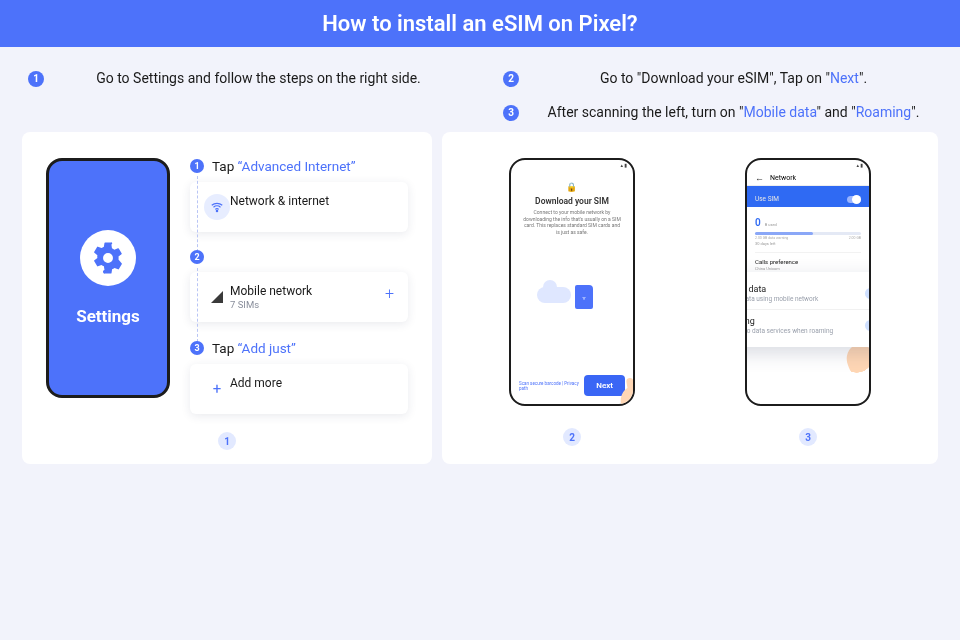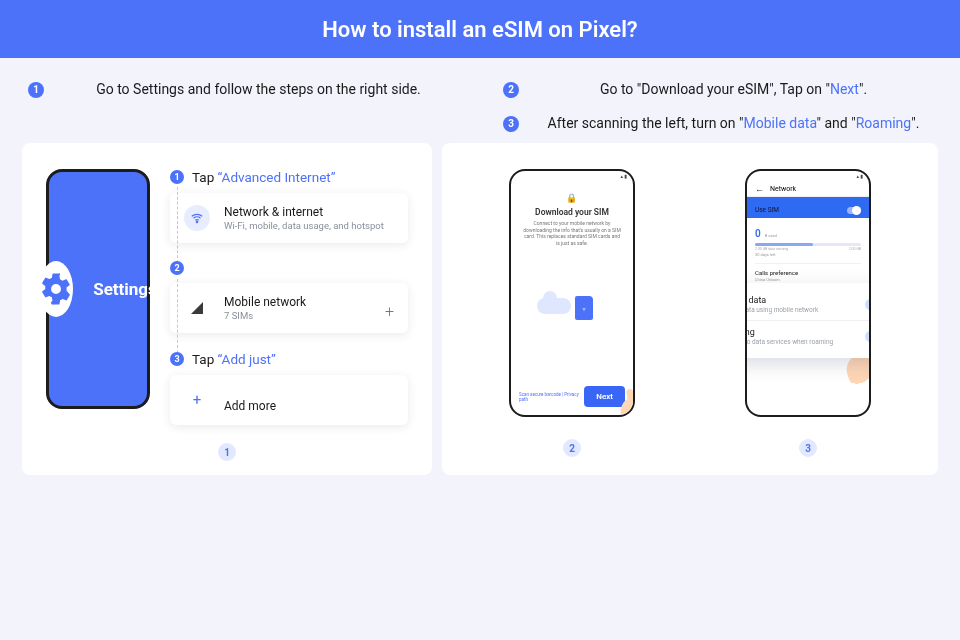--- a/index.html
+++ b/index.html
@@ -1,48 +1,48 @@
 <!DOCTYPE html>
 <html><head>
 <meta charset="utf-8">
 <style>
   * { box-sizing: border-box; margin: 0; padding: 0; }
   body { font-family: -apple-system, BlinkMacSystemFont, "Segoe UI", Roboto, Arial, sans-serif; background: #f2f3fb; width: 960px; height: 640px; overflow: hidden; }
 
-  .header { background: #4d72fa; height: 58px; display: flex; align-items: center; justify-content: center; }
+  .header { background: #4d72fa; height: 47px; display: flex; align-items: center; justify-content: center; }
   .header h1 { color: #fff; font-size: 22px; font-weight: 600; }
 
   .instructions { display: flex; padding: 22px 22px 10px 28px; gap: 40px; }
   .instructions .left, .instructions .right { flex: 1; }
   .instructions .right { display: flex; flex-direction: column; gap: 14px; }
 
   .step-line { display: flex; align-items: flex-start; gap: 10px; font-size: 14px; color: #1a1a1a; line-height: 1.4; }
   .step-line .dot { flex: none; width: 16px; height: 16px; border-radius: 50%; background: #4d72fa; color: #fff; font-size: 10px; font-weight: 700; display: flex; align-items: center; justify-content: center; margin-top: 2px; }
   .step-line .txt { flex: 1; text-align: center; }
   .step-line .hl { color: #4d72fa; }
 
   .panels { display: flex; gap: 10px; padding: 0 22px; }
   .panel { background: #fff; border-radius: 8px; padding: 26px 24px 22px 24px; position: relative; }
   .panel-a { width: 410px; display: flex; gap: 20px; }
   .panel-b { flex: 1; display: flex; gap: 24px; justify-content: center; }
 
   
-  .phone-settings { flex: none; width: 104px; height: 240px; border: 3px solid #1c1c1c; border-radius: 16px; background: #4d72fa; display: flex; flex-direction: row; align-items: center; justify-content: center; gap: 20px; }
+  .phone-settings { flex: none; width: 124px; height: 240px; border: 3px solid #1c1c1c; border-radius: 16px; background: #4d72fa; display: flex; flex-direction: column; align-items: center; justify-content: center; gap: 20px; }
   .gear-circ { width: 56px; height: 56px; border-radius: 50%; background: #fff; display: flex; align-items: center; justify-content: center; }
   .phone-settings .lbl { color: #fff; font-weight: 700; font-size: 17px; }
 
   .substeps { flex: 1; display: flex; flex-direction: column; gap: 18px; position: relative; }
   .substep { position: relative; }
   .substep .hdr { display: flex; align-items: center; gap: 8px; font-size: 13.5px; color: #1a1a1a; margin-bottom: 8px; }
   .substep .n { width: 14px; height: 14px; border-radius: 50%; background: #4d72fa; color: #fff; font-size: 9px; font-weight: 700; display: flex; align-items: center; justify-content: center; flex: none; }
   .substep .hl { color: #4d72fa; }
   .dashed-line { position: absolute; left: 6.5px; top: 18px; bottom: -20px; border-left: 1.5px dashed #b9c5f5; }
   .substep:last-child .dashed-line { display: none; }
 
-  .card { background: #fff; border-radius: 6px; box-shadow: 0 2px 10px rgba(40,50,90,.10); padding: 12px 14px; display: flex; align-items: flex-end; gap: 14px; }
+  .card { background: #fff; border-radius: 6px; box-shadow: 0 2px 10px rgba(40,50,90,.10); padding: 12px 14px; display: flex; align-items: flex-start; }
   .card .ic { flex: none; width: 26px; height: 26px; border-radius: 50%; background: #e7edff; display: flex; align-items: center; justify-content: center; color: #4d72fa; }
   .card .ic.tri { background: transparent; }
   .card .txt .t { font-size: 12px; color: #1a1a1a; }
   .card .txt .s { font-size: 9.5px; color: #8a8f9c; margin-top: 1px; }
   .card .plus-right { margin-left: auto; color: #4d72fa; font-size: 16px; font-weight: 300; }
 
   
   .phone-b { position: relative; width: 126px; height: 248px; border: 2.5px solid #1c1c1c; border-radius: 16px; background: #fff; overflow: hidden; }
   .phone-b .statusbar { height: 10px; display: flex; justify-content: flex-end; align-items: center; gap: 2px; padding: 1px 6px; font-size: 5px; color: #444; }
   .phone-b .topbar { height: 16px; border-bottom: 1px solid #eee; display: flex; align-items: center; padding: 0 8px; font-size: 7px; gap: 6px; }
@@ -59,21 +59,21 @@
   .phone-b.dl .footer { position: absolute; left: 0; right: 0; bottom: 0; padding: 8px; display: flex; align-items: center; justify-content: space-between; }
   .phone-b.dl .footer .links { font-size: 4.5px; color: #4d72fa; }
   .phone-b.dl .nextbtn { background: #3a66f5; color: #fff; font-size: 8px; font-weight: 600; border-radius: 4px; padding: 6px 12px; }
 
   .hand { position: absolute; width: 28px; height: 32px; }
   .hand::before { content: ""; position: absolute; inset: 0; background: radial-gradient(circle at 40% 35%, #ffd7b5 0 60%, transparent 61%); border-radius: 50% 50% 40% 40%; transform: rotate(-20deg); }
   .hand::after { content: ""; position: absolute; left: 6px; top: -8px; width: 7px; height: 14px; background: #ffd7b5; border-radius: 4px; transform: rotate(-10deg); }
   .hand.h2 { right: -16px; bottom: -14px; }
   .hand.h3 { right: -6px; bottom: 28px; }
 
-  .phone-b.dg .bluehead { background: #2f6af3; color: #0f172a; padding: 6px 8px 4px; }
+  .phone-b.dg .bluehead { background: #2f6af3; color: #e5e5e5; padding: 6px 8px 4px; }
   .phone-b.dg .bluehead .row { display: flex; justify-content: space-between; align-items: center; font-size: 6.5px; margin-top: 3px; }
   .phone-b.dg .bluehead .tog { width: 14px; height: 7px; background: #9ab5ff; border-radius: 5px; position: relative; }
   .phone-b.dg .bluehead .tog::after { content: ""; position: absolute; right: 0; top: -1px; width: 9px; height: 9px; background: #fff; border-radius: 50%; }
   .phone-b.dg .usage { padding: 4px 8px 2px; }
   .phone-b.dg .usage .big { color: #2f6af3; font-size: 10px; font-weight: 600; }
   .phone-b.dg .usage .sm { font-size: 4px; color: #999; }
   .phone-b.dg .bar { height: 3px; background: #e4e9f5; border-radius: 2px; margin-top: 2px; }
   .phone-b.dg .bar::before { content: ""; display: block; width: 55%; height: 100%; background: #8aa7f7; border-radius: 2px; }
   .phone-b.dg .bar-labels { display:flex; justify-content:space-between; font-size:3.5px; color:#aaa; margin-top:1px;}
   .phone-b.dg .list { padding: 4px 8px; }
@@ -147,21 +147,20 @@
           <div class="ic">
             <svg class="wifi-svg" viewBox="0 0 24 24" fill="none" stroke="#4d72fa" stroke-width="2">
                 <path d="M3 9a14 14 0 0 1 18 0"></path>
                 <path d="M6 12.5a9 9 0 0 1 12 0"></path>
                 <path d="M9 16a4.5 4.5 0 0 1 6 0"></path>
                 <circle cx="12" cy="19" r="1.2" fill="#4d72fa"></circle>
               </svg>
           </div>
           <div class="txt">
             <div class="t">Network &amp; internet</div>
-            <div class="s">Wi-Fi, mobile, data usage, and hotspot</div>
           </div>
         </div>
       </div>
 
       <div class="substep">
         <div class="dashed-line"></div>
         <div class="hdr">
           <span class="n">2</span>
         </div>
         <div class="card">

